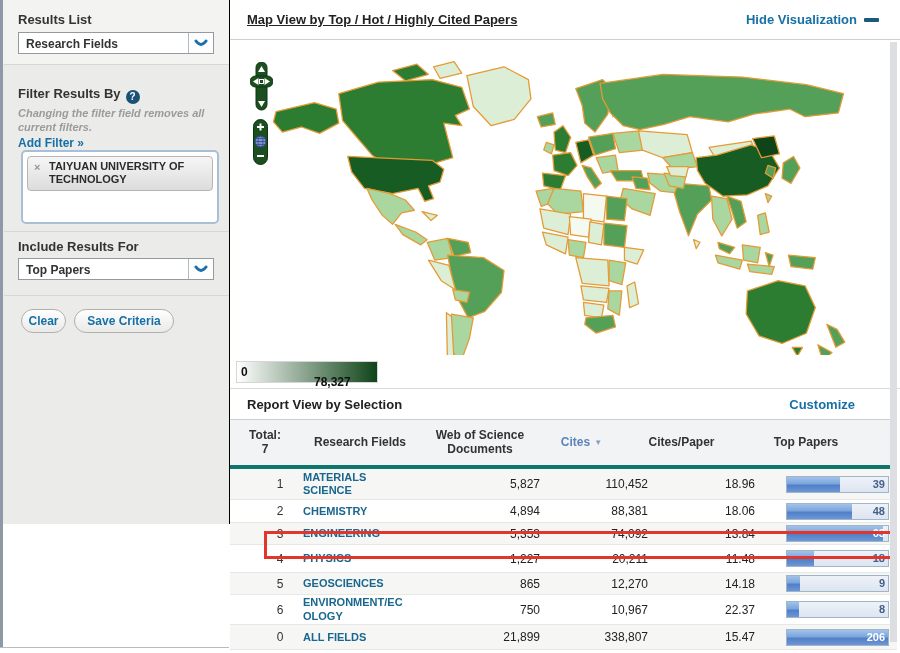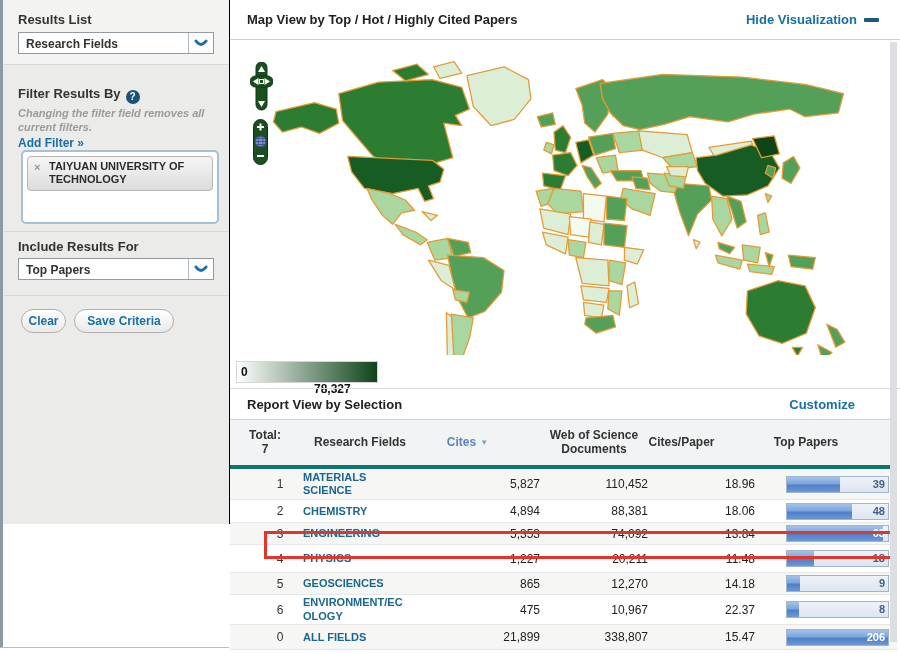--- a/index.html
+++ b/index.html
@@ -18,30 +18,30 @@
   .help-icon{display:inline-block;width:14px;height:14px;border-radius:50%;background:#1a5276;color:#fff;font-size:10px;font-weight:bold;text-align:center;line-height:14px;margin-left:5px;vertical-align:-2px;}
   .sb-note{position:absolute;left:18px;width:194px;font-size:11px;font-style:italic;font-weight:bold;color:#9b9b9b;line-height:1.3;}
   .sb-link{position:absolute;left:18px;font-size:12px;font-weight:bold;color:#1670a6;text-decoration:none;cursor:pointer;}
   .filter-box{position:absolute;left:21px;top:150px;width:186px;height:62px;background:#fff;border:2px solid #a8c0d6;border-radius:5px;padding:4px;box-sizing:content-box;}
   .chip{position:relative;background:linear-gradient(#f6f6f6,#dcdcdc);border:1px solid #b5b5b5;border-radius:4px;padding:3px 4px 4px 21px;font-size:11px;font-weight:bold;color:#2b2b2b;line-height:1.2;}
   .chip .chip-x{position:absolute;left:6px;top:4px;color:#979797;font-weight:bold;font-size:11px;cursor:pointer;}
   .btn{position:absolute;top:309px;height:24px;background:linear-gradient(#ffffff,#e9e9e8);border:1px solid #b0b0ae;border-radius:12px;font-size:12px;font-weight:bold;color:#1670a6;text-align:center;line-height:22px;box-sizing:border-box;cursor:pointer;}
 
   
   .main{position:absolute;left:230px;top:0;width:670px;height:653px;background:#fff;}
-  .map-title{position:absolute;left:17px;top:12px;font-size:13px;font-weight:bold;color:#222;}
+  .map-title{position:absolute;left:17px;top:12px;font-size:13px;font-weight:bold;color:#222;text-decoration:underline;}
   .hide-viz{position:absolute;right:21px;top:12px;font-size:13px;font-weight:bold;color:#1670a6;cursor:pointer;white-space:nowrap;}
   .minus-icon{display:inline-block;width:15px;height:4px;background:#1c5a7d;border-radius:1px;margin-left:7px;vertical-align:2px;}
   .hdr-divider{position:absolute;left:0;right:0;top:39px;border-top:1px solid #cfcfcf;}
   .map-svg{position:absolute;left:10px;top:45px;}
   .pan-ctl{position:absolute;left:20px;top:62px;}
   .zoom-ctl{position:absolute;left:23px;top:119px;}
   .legend{position:absolute;left:6px;top:361px;width:140px;height:20px;border:1px solid #d6d6d6;}
   .legend .lg-min{position:absolute;left:4px;top:3px;font-size:12px;font-weight:bold;color:#111;}
-  .legend .lg-max{position:absolute;left:77px;top:20px;font-size:12px;font-weight:bold;color:#111;}
+  .legend .lg-max{position:absolute;left:77px;top:13px;font-size:12px;font-weight:bold;color:#111;}
   .mid-divider{position:absolute;left:0;right:0;top:388px;border-top:1px solid #d9d9d9;}
   .report-title{position:absolute;left:17px;top:397px;font-size:13px;font-weight:bold;color:#222;}
   .customize{position:absolute;right:45px;top:397px;font-size:13px;font-weight:bold;color:#1670a6;cursor:pointer;}
 
   .rtable{position:absolute;left:0;top:419px;width:667px;}
   .thead{display:grid;grid-template-columns:70px 120px 120px 108px 107px 1fr;height:50px;background:#f2f3f4;border-top:1px solid #cdd0d3;border-bottom:4px solid #0f766e;box-sizing:border-box;}
   .th{display:flex;flex-direction:column;align-items:center;justify-content:center;text-align:center;font-size:12px;font-weight:bold;color:#333;line-height:1.15;}
   .th.cites{flex-direction:row;color:#5b84bb;padding-right:25px;cursor:pointer;}
   .th.cites .tri{font-size:8px;color:#7fa1cc;margin-left:4px;}
   .th.cpp{padding-right:40px;}
@@ -244,27 +244,27 @@
 
     <div class="rtable">
       <div class="thead">
         <div class="th">
           <span>Total:</span>
           <span>7</span>
         </div>
         <div class="th">
             <span class="th-line">Research Fields</span>
           </div>
+        <div class="th">
+            <span class="th-line">Web of Science Documents</span>
+          </div>
         <div class="th cites">
           <span>Cites</span>
             <span class="tri">▼</span>
         </div>
-        <div class="th">
-            <span class="th-line">Web of Science Documents</span>
-          </div>
         <div class="th cpp">
             <span class="th-line">Cites/Paper</span>
           </div>
         <div class="th top">
             <span class="th-line">Top Papers</span>
           </div>
       </div>
       <div>
           <div class="trow alt" style="height: 31px;">
             <div class="cell rank">1</div>
@@ -327,21 +327,21 @@
             <div class="cell barcell">
               <div class="bar">
                 <div class="bar-fill" style="width:13%"></div>
                 <span class="bar-num">9</span>
               </div>
             </div>
           </div>
           <div class="trow" style="height: 30px;">
             <div class="cell rank">6</div>
             <div class="cell"><span class="field-link">ENVIRONMENT/ECOLOGY</span></div>
-            <div class="cell num">475</div>
+            <div class="cell num">750</div>
             <div class="cell num">10,967</div>
             <div class="cell num">22.37</div>
             <div class="cell barcell">
               <div class="bar">
                 <div class="bar-fill" style="width:12%"></div>
                 <span class="bar-num">8</span>
               </div>
             </div>
           </div>
           <div class="trow alt" style="height: 25px;">

